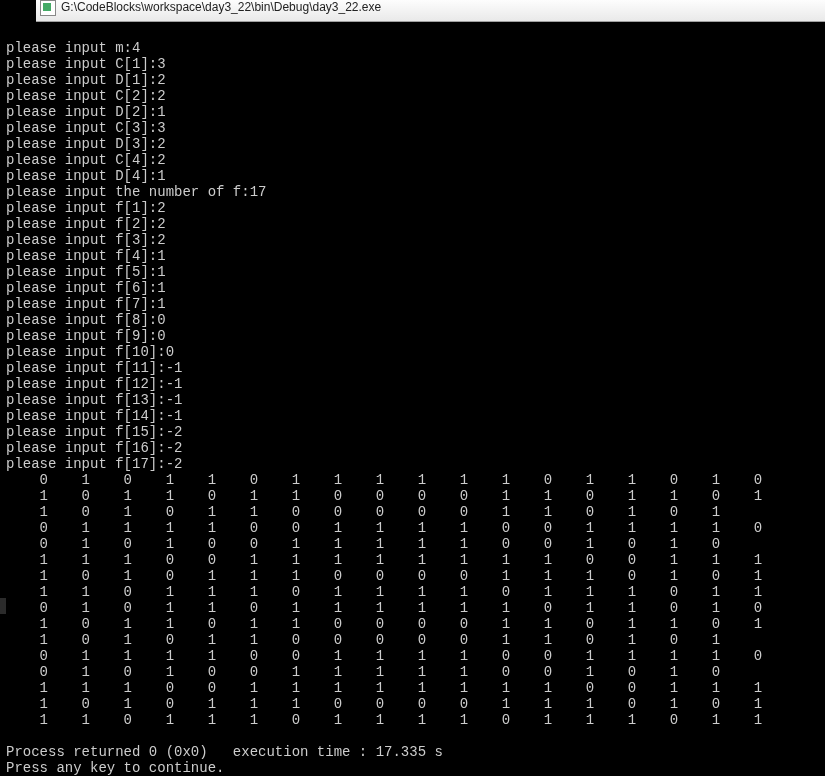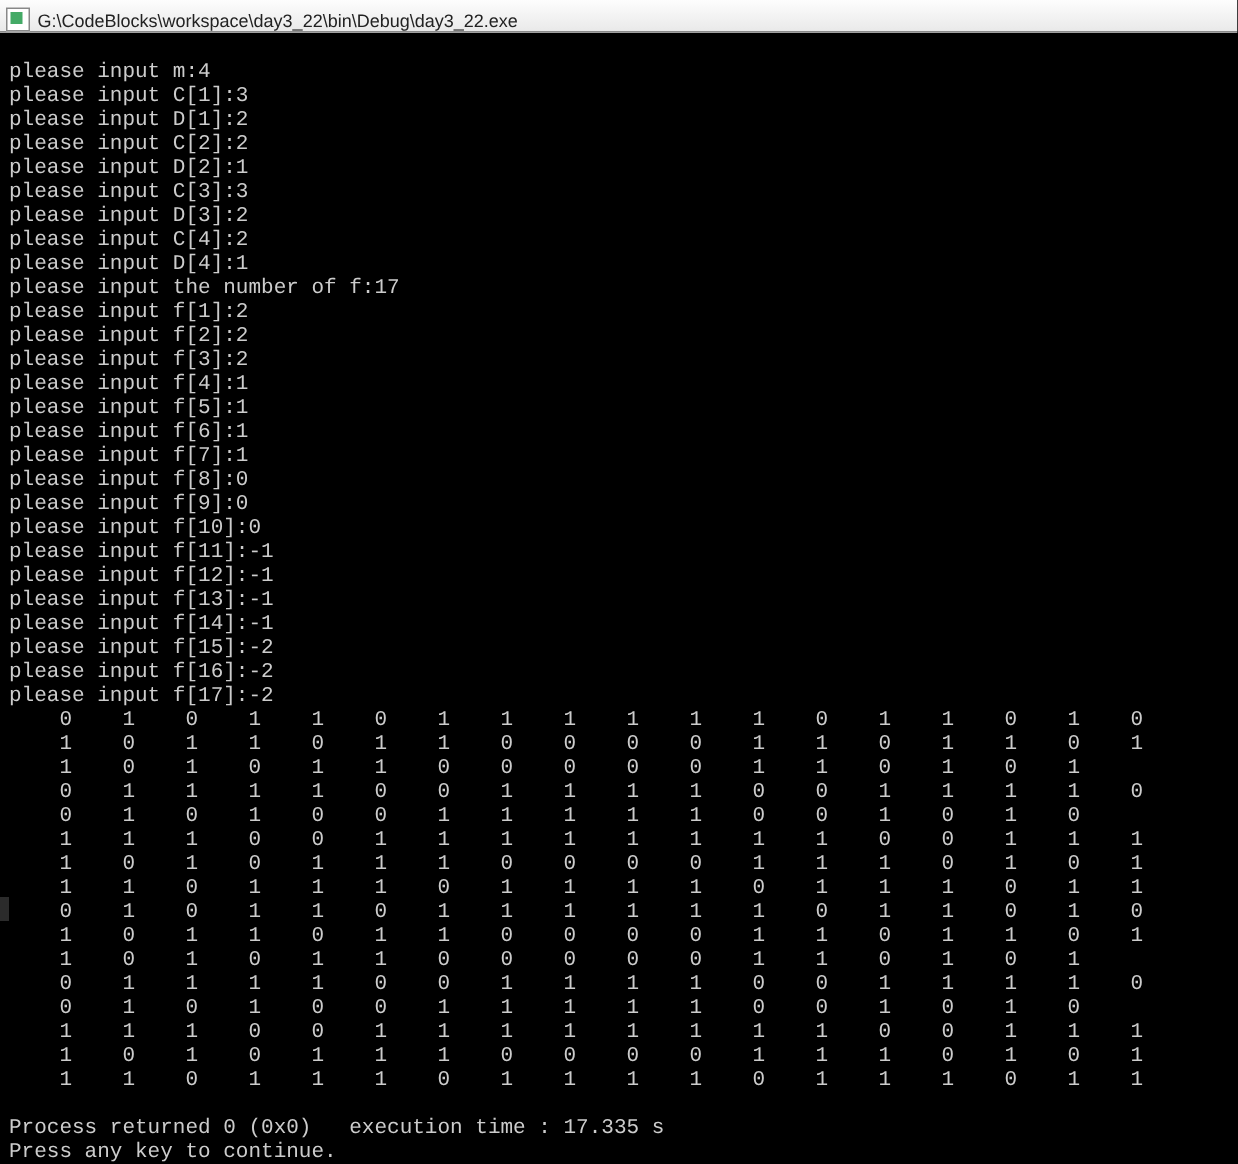--- a/index.html
+++ b/index.html
@@ -9,26 +9,27 @@
     height: 776px;
     overflow: hidden;
     font-family: "NSimSun", "SimSun", "Courier New", monospace;
     background: #000;
   }
   .titlebar {
     height: 22px;
     background: linear-gradient(#fdfdfd, #e9e9e9);
     border-bottom: 1px solid #a0a0a0;
     display: flex;
-    align-items: flex-end;
+    align-items: flex-start;
     padding-left: 4px;
     font-family: "Segoe UI", Tahoma, sans-serif;
     font-size: 12px;
     color: #222;
     box-sizing: border-box;
+    margin-left: 36px;
   }
   .titlebar .app-icon {
     width: 14px;
     height: 14px;
     background: #fff;
     border: 1px solid #888;
     margin-right: 5px;
     display: inline-block;
     position: relative;
   }

